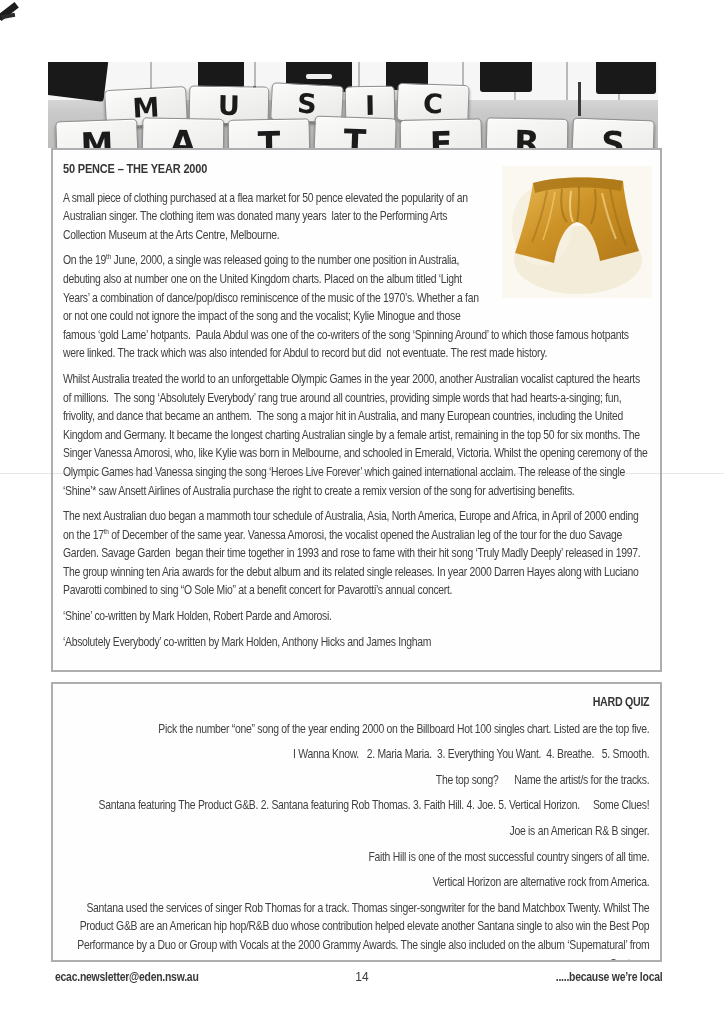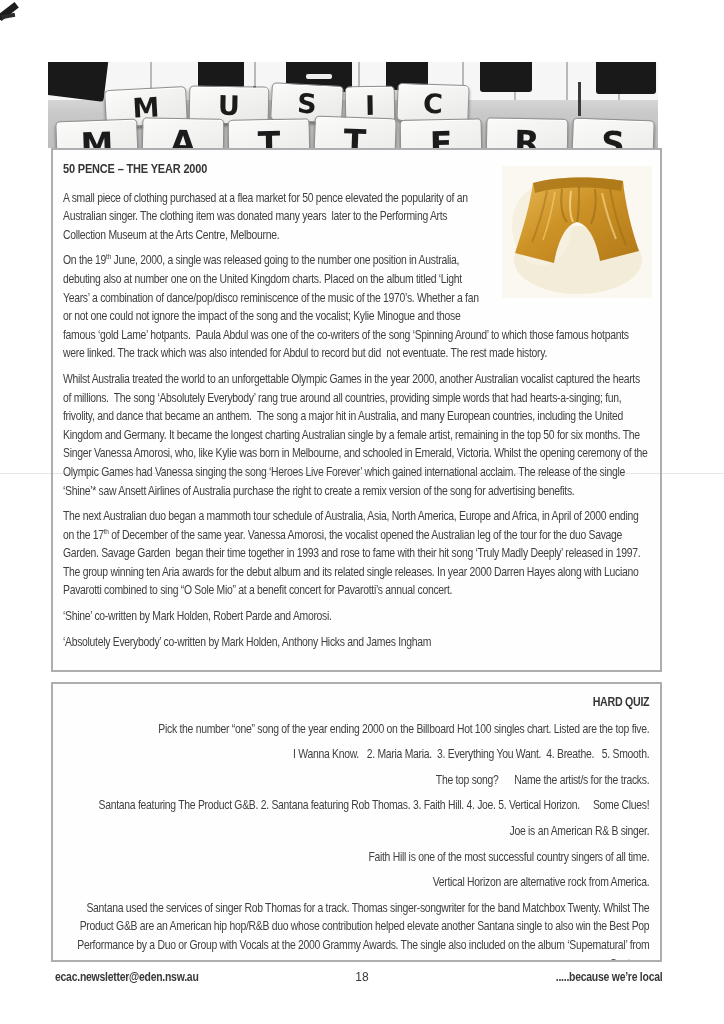--- a/index.html
+++ b/index.html
@@ -167,14 +167,14 @@
     <p>Santana featuring The Product G&amp;B. 2. Santana featuring Rob Thomas. 3. Faith Hill. 4. Joe. 5. Vertical Horizon.     Some Clues!</p>
     <p>Joe is an American R&amp; B singer.</p>
     <p>Faith Hill is one of the most successful country singers of all time.</p>
     <p>Vertical Horizon are alternative rock from America.</p>
     <p>Santana used the services of singer Rob Thomas for a track. Thomas singer-songwriter for the band Matchbox Twenty. Whilst The Product G&amp;B are an American hip hop/R&amp;B duo whose contribution helped elevate another Santana single to also win the Best Pop Performance by a Duo or Group with Vocals at the 2000 Grammy Awards. The single also included on the album ‘Supernatural’ from Santana.</p>
 
   </div>
 </div>
 
 <div class="footer-email">ecac.newsletter@eden.nsw.au</div>
-<div class="footer-page">18</div>
+<div class="footer-page">14</div>
 <div class="footer-tagline">.....because we’re local</div>
 
 </body></html>

